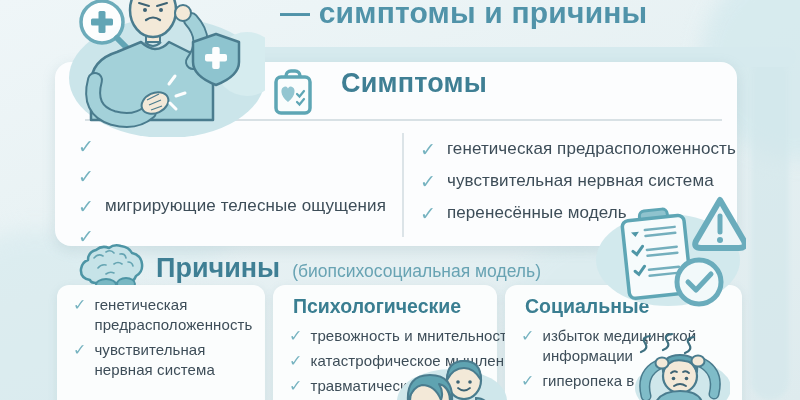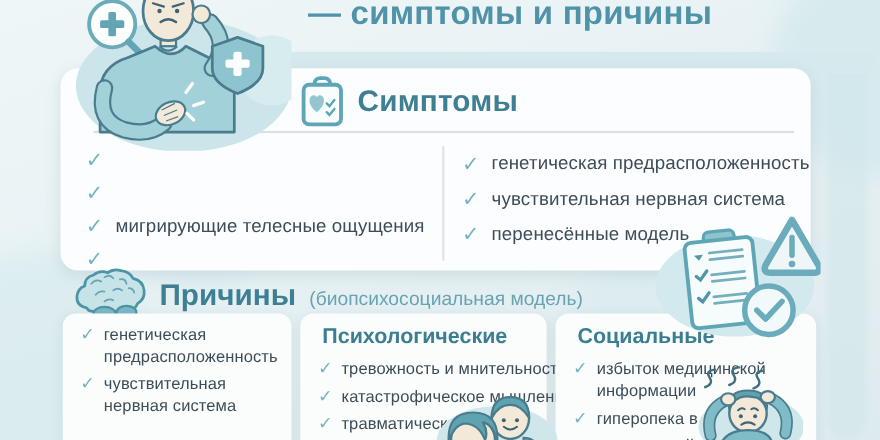--- a/index.html
+++ b/index.html
@@ -18,34 +18,34 @@
     background:#d2e7eb; opacity:.6; border-radius:19px; filter:blur(2px); }
   .teal-band { position:absolute; left:246px; top:47px; width:550px; height:20px;
     background:#d6eaee; border-radius:10px; }
 
   .title { position:absolute; left:280px; top:-4px; margin:0; z-index:3;
     font-size:30px; font-weight:700; color:#5093a9; letter-spacing:.2px; }
 
   
   .panel { position:absolute; left:55px; top:62px; width:682px; height:184px; z-index:2;
     background:#fcfdfe; border-radius:16px; box-shadow:0 4px 14px rgba(110,150,160,.20); }
-  .panel-header { position:absolute; left:218px; top:6px; display:flex; align-items:center; gap:12px; }
+  .panel-header { position:absolute; left:218px; top:6px; display:flex; align-items:flex-start; gap:28px; }
   .section-title { margin:0; font-size:27px; font-weight:700; color:#3f7f94; letter-spacing:.2px; }
   .hdiv { position:absolute; left:30px; top:57px; width:637px; height:2px; background:#d8e1e5; }
   .vdiv { position:absolute; left:347px; top:71px; width:2px; height:104px; background:#dce4e8; }
   .checklist { list-style:none; margin:0; padding:0; position:absolute; }
   .list-left  { left:23px;  top:69px; }
   .list-right { left:365px; top:71px; }
   .checklist li { display:flex; align-items:center; height:30px; white-space:nowrap; }
   .list-right li { height:32px; }
   .chk { color:#76b3c0; font-size:19px; margin-right:11px; flex:0 0 auto; }
   .txt { font-size:17px; color:#3d4d58; letter-spacing:.1px; }
 
   
-  .causes-header { position:absolute; left:65px; top:242px; height:52px; z-index:2;
+  .causes-header { position:absolute; left:76px; top:242px; height:52px; z-index:2;
     display:flex; align-items:center; }
   .causes-title { margin:0 0 0 8px; font-size:27px; font-weight:700; color:#3f7f94; }
   .causes-sub { margin:6px 16px 0 12px; font-size:17.5px; color:#68a3b3; }
 
   
   .card { position:absolute; top:285px; height:130px; z-index:2; box-sizing:border-box;
     background:#fbfdfd; border-radius:12px; padding:10px 10px 0 16px;
     box-shadow:0 3px 10px rgba(110,150,160,.16); }
   .card-bio { left:57px;  width:208px; }
   .card-psy { left:273px; width:224px; }

